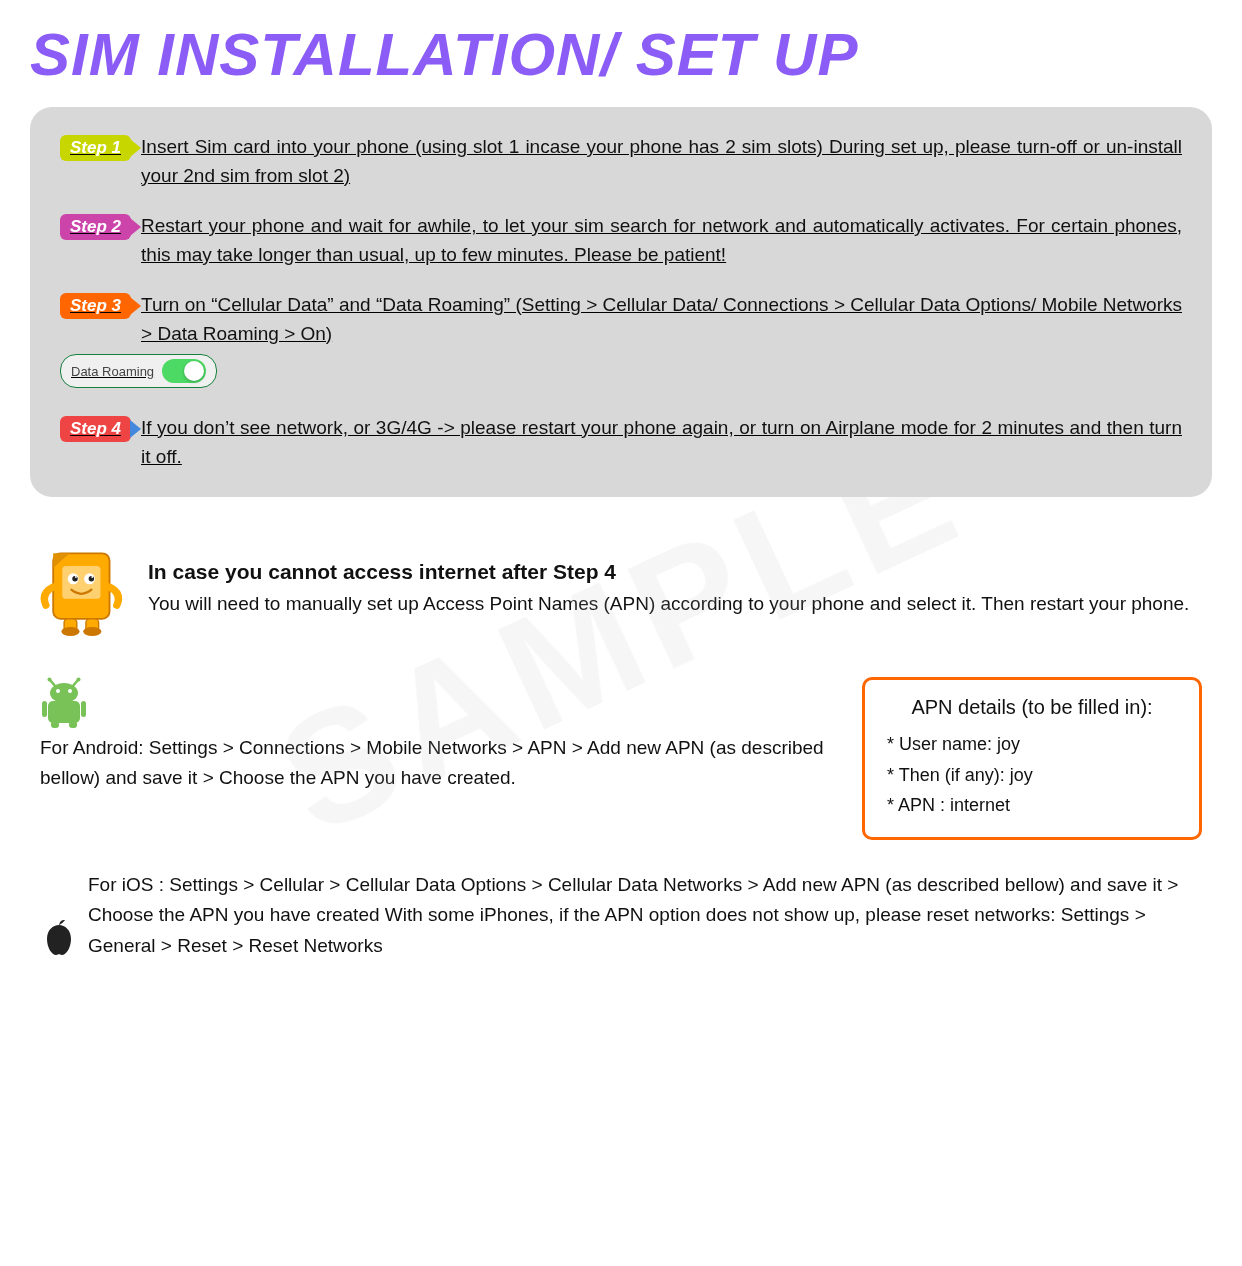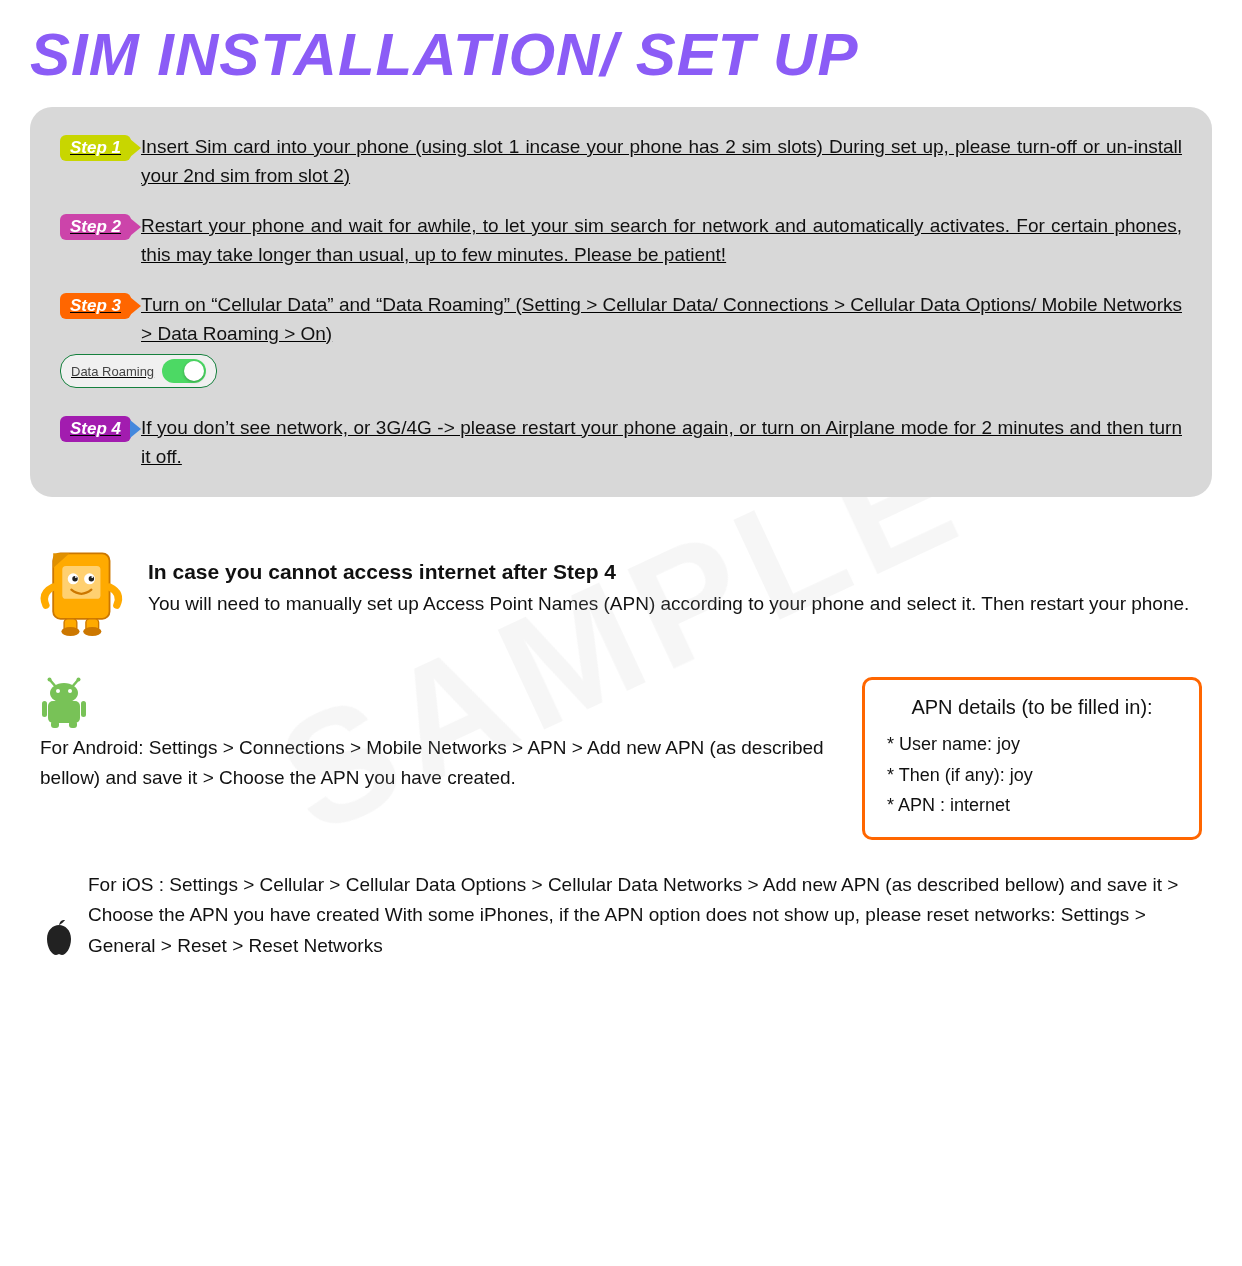--- a/index.html
+++ b/index.html
@@ -66,21 +66,21 @@
 
     .step1-badge { background: #c8d600; color: #fff; }
     .step1-badge::after { border-left-color: #c8d600; }
 
     .step2-badge { background: #cc44aa; color: #fff; }
     .step2-badge::after { border-left-color: #cc44aa; }
 
     .step3-badge { background: #ff6600; color: #fff; text-align: center; }
     .step3-badge::after { border-left-color: #ff6600; }
 
-    .step4-badge { background: #a21caf; color: #fff; }
+    .step4-badge { background: #ef4444; color: #fff; }
     .step4-badge::after { border-left-color: #4488dd; }
 
     .step-text {
       font-size: 19px;
       line-height: 1.5;
       color: #111;
       text-align: justify;
     }
 
     .toggle-row {

